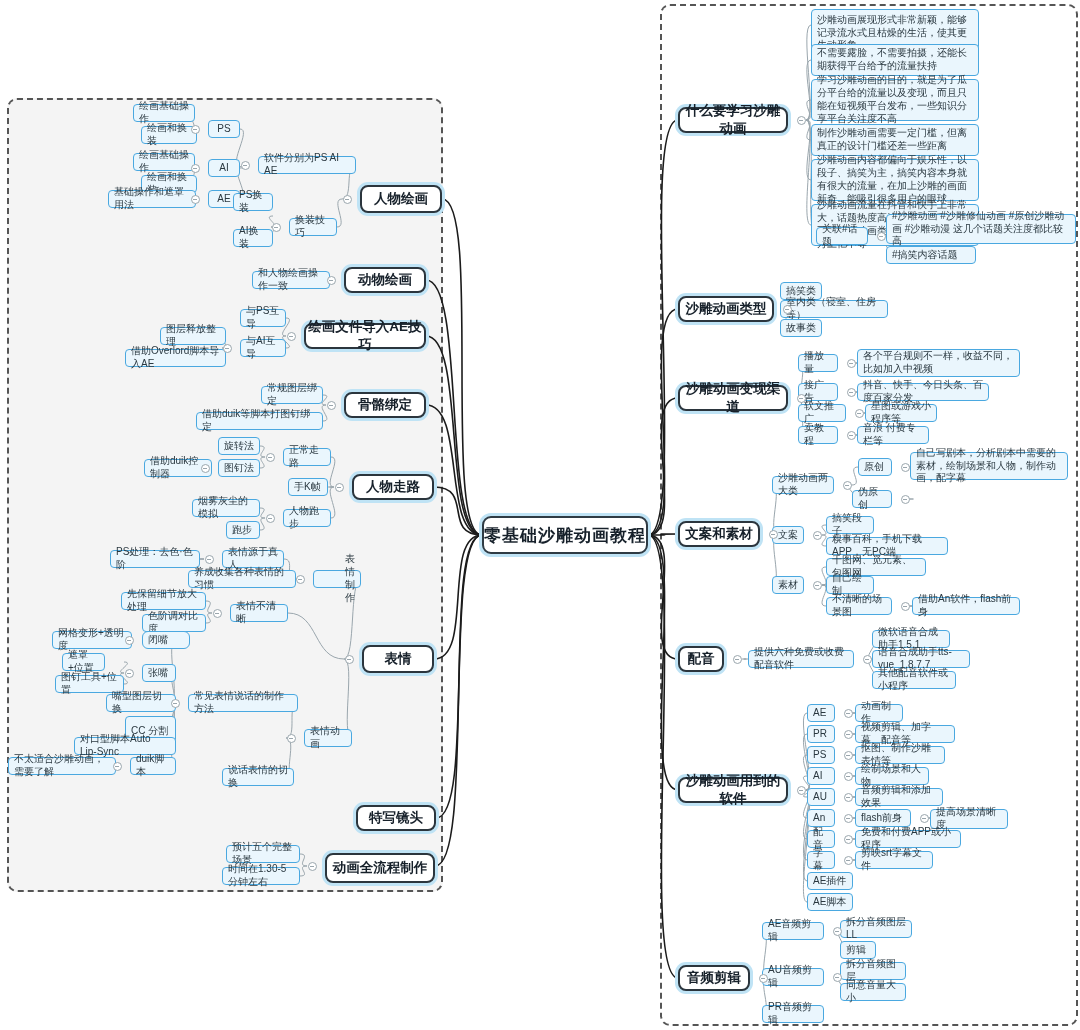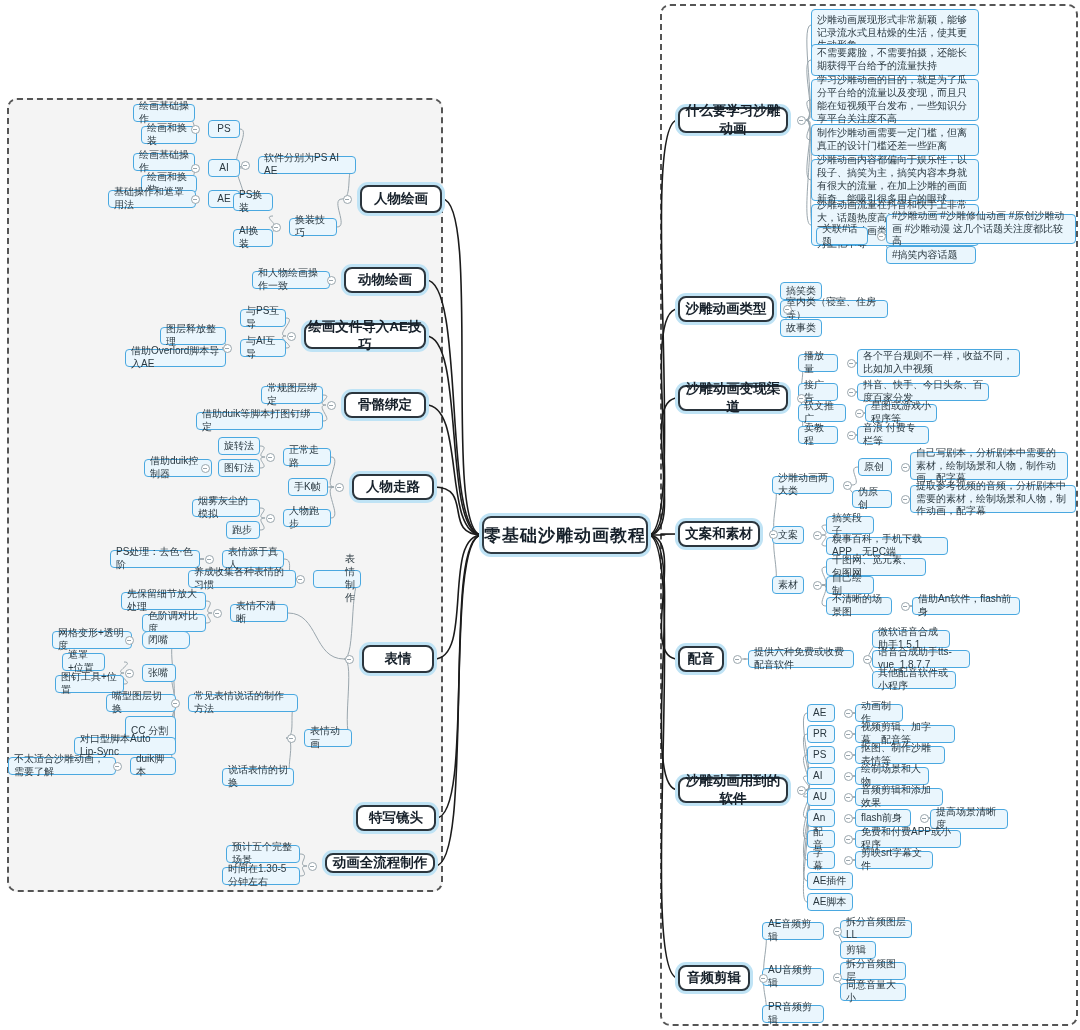--- a/index.html
+++ b/index.html
@@ -336,21 +336,21 @@
     <span class="txt">不太适合沙雕动画，需要了解</span>
     </div>
   <div class="node n-plain" style="left:222px;top:768px;width:72px;height:18px;">
     <span class="txt">说话表情的切换</span>
     </div>
 
   <div class="node n-main" style="left:356px;top:805px;width:80px;height:26px;">
     <span class="txt">特写镜头</span>
     </div>
 
-  <div class="node n-main" style="left:325px;top:853px;width:110px;height:20px;">
+  <div class="node n-main" style="left:325px;top:853px;width:110px;height:30px;">
     <span class="txt">动画全流程制作</span>
     </div>
   <div class="node n-plain" style="left:226px;top:845px;width:74px;height:18px;">
     <span class="txt">预计五个完整场景</span>
     </div>
   <div class="node n-plain" style="left:222px;top:867px;width:78px;height:18px;">
     <span class="txt">时间在1.30-5分钟左右</span>
     </div>
 
   <div class="node n-main" style="left:678px;top:107px;width:110px;height:26px;">
@@ -432,23 +432,20 @@
     <span class="txt">沙雕动画两大类</span>
     </div>
   <div class="node n-box" style="left:858px;top:458px;width:34px;height:18px;">
     <span class="txt">原创</span>
     </div>
   <div class="node n-box" style="left:910px;top:452px;width:158px;height:28px;">
     <span class="txt">自己写剧本，分析剧本中需要的素材，绘制场景和人物，制作动画，配字幕</span>
     </div>
   <div class="node n-box" style="left:852px;top:490px;width:40px;height:18px;">
     <span class="txt">伪原创</span>
-    </div>
-  <div class="node n-box" style="left:910px;top:485px;width:166px;height:28px;">
-    <span class="txt">提取参考视频的音频，分析剧本中需要的素材，绘制场景和人物，制作动画，配字幕</span>
     </div>
   <div class="node n-box" style="left:772px;top:526px;width:32px;height:18px;">
     <span class="txt">文案</span>
     </div>
   <div class="node n-box" style="left:826px;top:516px;width:48px;height:18px;">
     <span class="txt">搞笑段子</span>
     </div>
   <div class="node n-box" style="left:826px;top:537px;width:122px;height:18px;">
     <span class="txt">糗事百科，手机下载APP，无PC端</span>
     </div>

